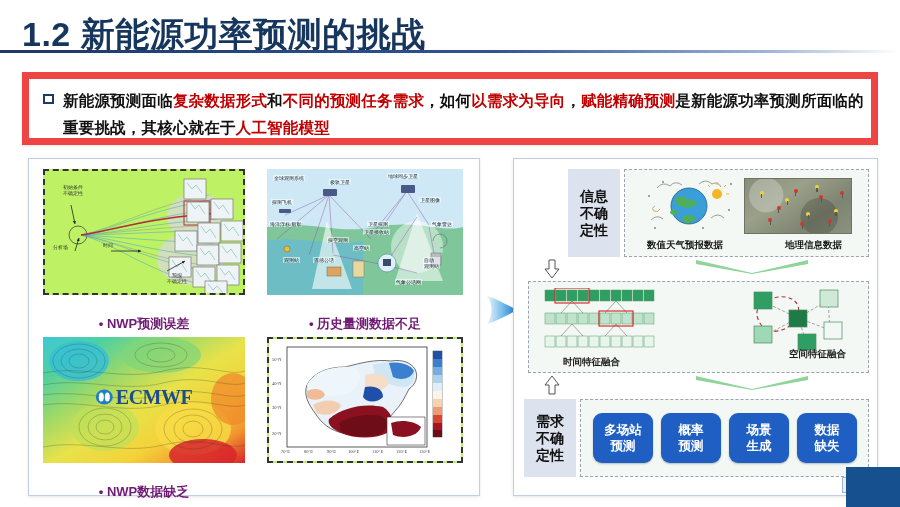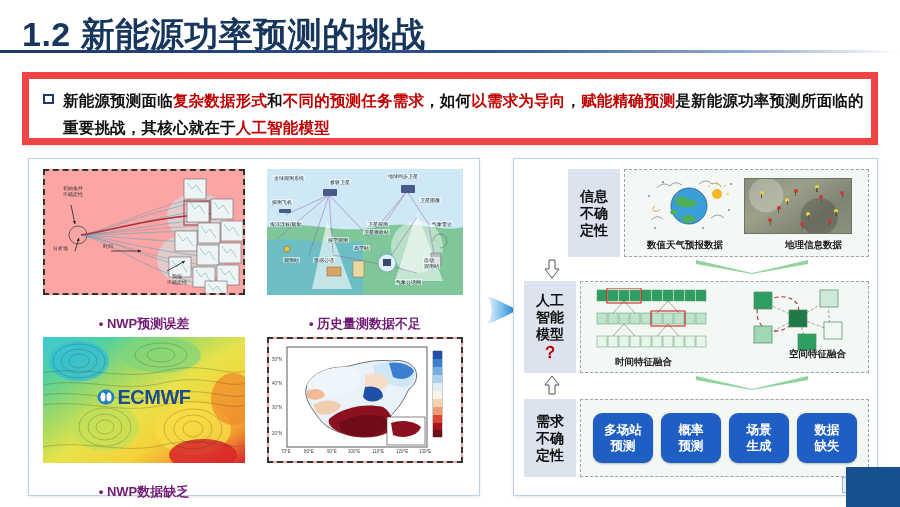--- a/index.html
+++ b/index.html
@@ -65,23 +65,24 @@
     box-shadow: 0 1px 3px rgba(0,0,0,0.10);
   }
   .fig-cell {
     position: absolute;
     display: flex;
     flex-direction: column;
     align-items: center;
   }
   .fig-frame {
     border: 2px dashed #333333;
-    background: #fca5a5;
+    background: #bef264;
     position: relative;
     overflow: hidden;
+    font-family: Liberation Serif, serif;
   }
   .fig-caption {
     font-size: 13px;
     font-weight: bold;
     color: #701a75;
     margin-top: 20px;
     white-space: nowrap;
   }
 
   
@@ -554,26 +555,20 @@
   </div>
 
   <svg class="hollow-arrow" id="hollow-arrow-1" viewBox="0 0 20 20">
     <path d="M7,1 h6 v9 h4 l-7,9 l-7,-9 h4 z" fill="#ffffff" stroke="#555" stroke-width="1"></path>
   </svg>
   <svg class="green-chevron" id="green-chevron-1" viewBox="0 0 112 14">
     <path d="M0,0 L56,13 L112,0 L112,4 L56,14 L0,4 Z" fill="#8FD49A"></path>
   </svg>
 
   <div class="stage" id="stage-model">
-    <div class="stage-label">
-      <span>人工</span>
-      <span>智能</span>
-      <span>模型</span>
-      <span class="qmark">？</span>
-    </div>
     <div class="stage-body">
       <svg id="tcn-art" viewBox="0 0 122 64">
         <g stroke="#5a9a6a" stroke-width="0.5">
           <g fill="#2e9e62">
             <rect x="2" y="2" width="10" height="11"></rect>
               <rect x="13" y="2" width="10" height="11"></rect>
             <rect x="24" y="2" width="10" height="11"></rect>
               <rect x="35" y="2" width="10" height="11"></rect>
             <rect x="46" y="2" width="10" height="11"></rect>
               <rect x="57" y="2" width="10" height="11"></rect>

